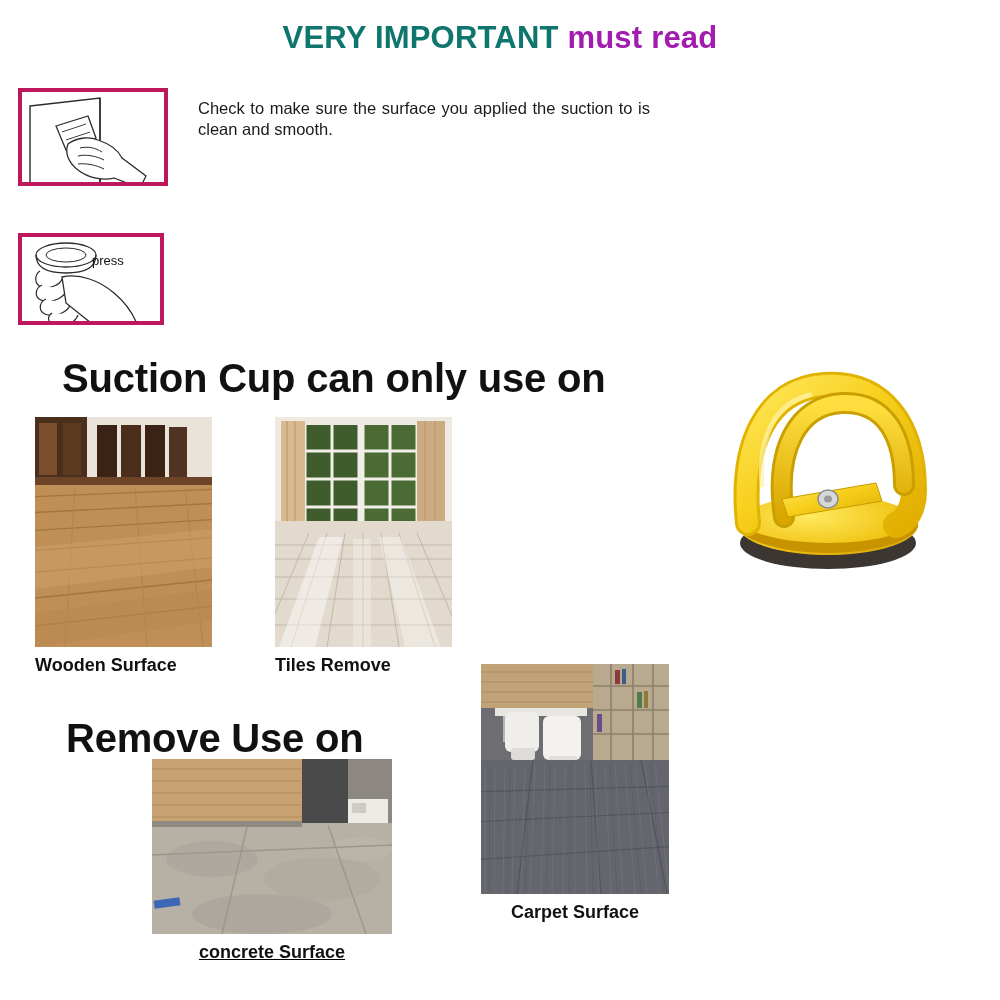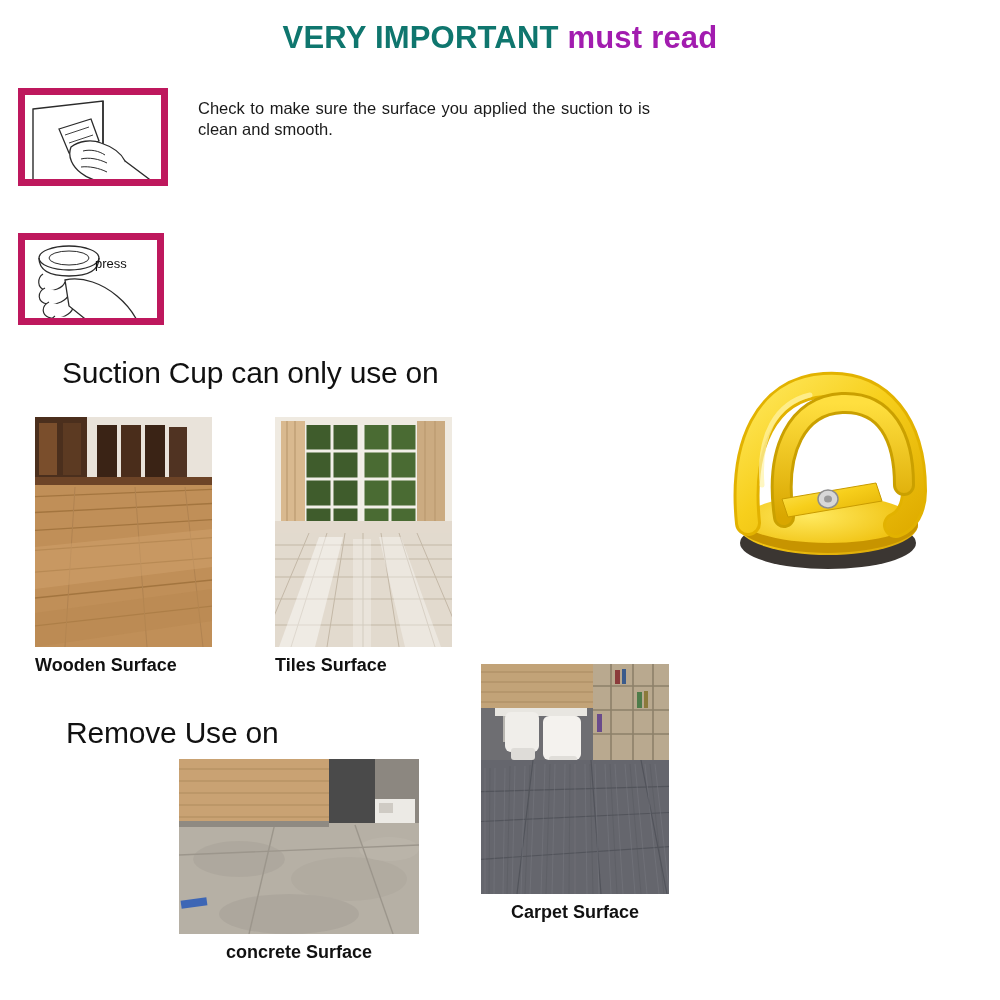--- a/index.html
+++ b/index.html
@@ -36,21 +36,21 @@
     font-weight: 700;
   }
 
   
   .instr {
     position: absolute;
     display: flex;
     align-items: flex-start;
   }
   .instr-box {
-    border: 7px solid #be185d;
+    border: 4px solid #be185d;
     background: #fff;
     box-sizing: border-box;
     flex: none;
     position: relative;
     overflow: hidden;
   }
   .instr-text {
     font-size: 16.5px;
     line-height: 21px;
     color: #1a1a1a;
@@ -61,22 +61,22 @@
   #instr1 .instr-box { width: 150px; height: 98px; }
   #instr1 .instr-text { width: 452px; margin-left: 30px; margin-top: 10px; }
 
   #instr2 { top: 233px; left: 18px; }
   #instr2 .instr-box { width: 146px; height: 92px; }
   #instr2 .instr-text { width: 455px; margin-left: 13px; margin-top: 5px; }
 
   
   .section-title {
     position: absolute;
-    font-size: 30px;
-    font-weight: normal;
+    font-size: 40px;
+    font-weight: bold;
     color: #111;
     letter-spacing: -0.2px;
   }
   #title-can { top: 356px; left: 62px; }
   #title-cannot { top: 716px; left: 66px; }
 
   
   .tile {
     position: absolute;
   }
@@ -94,21 +94,21 @@
   }
 
   #tile-wood { top: 417px; left: 35px; }
   #tile-wood .photo { width: 177px; height: 230px; }
   #tile-wood .caption { text-align: left; margin-left: 0; }
 
   #tile-tiles { top: 417px; left: 275px; }
   #tile-tiles .photo { width: 177px; height: 230px; }
   #tile-tiles .caption { text-align: left; }
 
-  #tile-concrete { top: 759px; left: 179px; }
+  #tile-concrete { top: 759px; left: 152px; text-decoration: underline; }
   #tile-concrete .photo { width: 240px; height: 175px; }
 
   #tile-carpet { top: 664px; left: 481px; }
   #tile-carpet .photo { width: 188px; height: 230px; }
 
   
   #product {
     position: absolute;
     top: 285px;
     left: 700px;
@@ -294,21 +294,21 @@
         <path d="M124 116 L160 230"></path>
         <path d="M34 116 L-14 230"></path>
         <path d="M142 116 L190 230"></path>
       </g>
 
       <path d="M44 120 L68 120 L40 230 L4 230 Z" fill="#ffffff" opacity="0.45"></path>
       <path d="M104 120 L126 120 L166 230 L130 230 Z" fill="#ffffff" opacity="0.35"></path>
       <path d="M78 122 L96 122 L96 230 L78 230 Z" fill="#ffffff" opacity="0.28"></path>
     </svg>
   </div>
-  <div class="caption">Tiles Surface</div>
+  <div class="caption">Tiles Remove</div>
 </div>
 
 <div class="section-title" id="title-cannot">Remove Use on</div>
 
 <div class="tile" id="tile-concrete">
   <div class="photo">
     <svg viewBox="0 0 240 175" width="240" height="175" preserveAspectRatio="none" aria-hidden="true">
       <rect x="0" y="0" width="240" height="175" fill="#b8b2a8"></rect>
 
       <rect x="0" y="0" width="150" height="66" fill="#c9a273"></rect>

